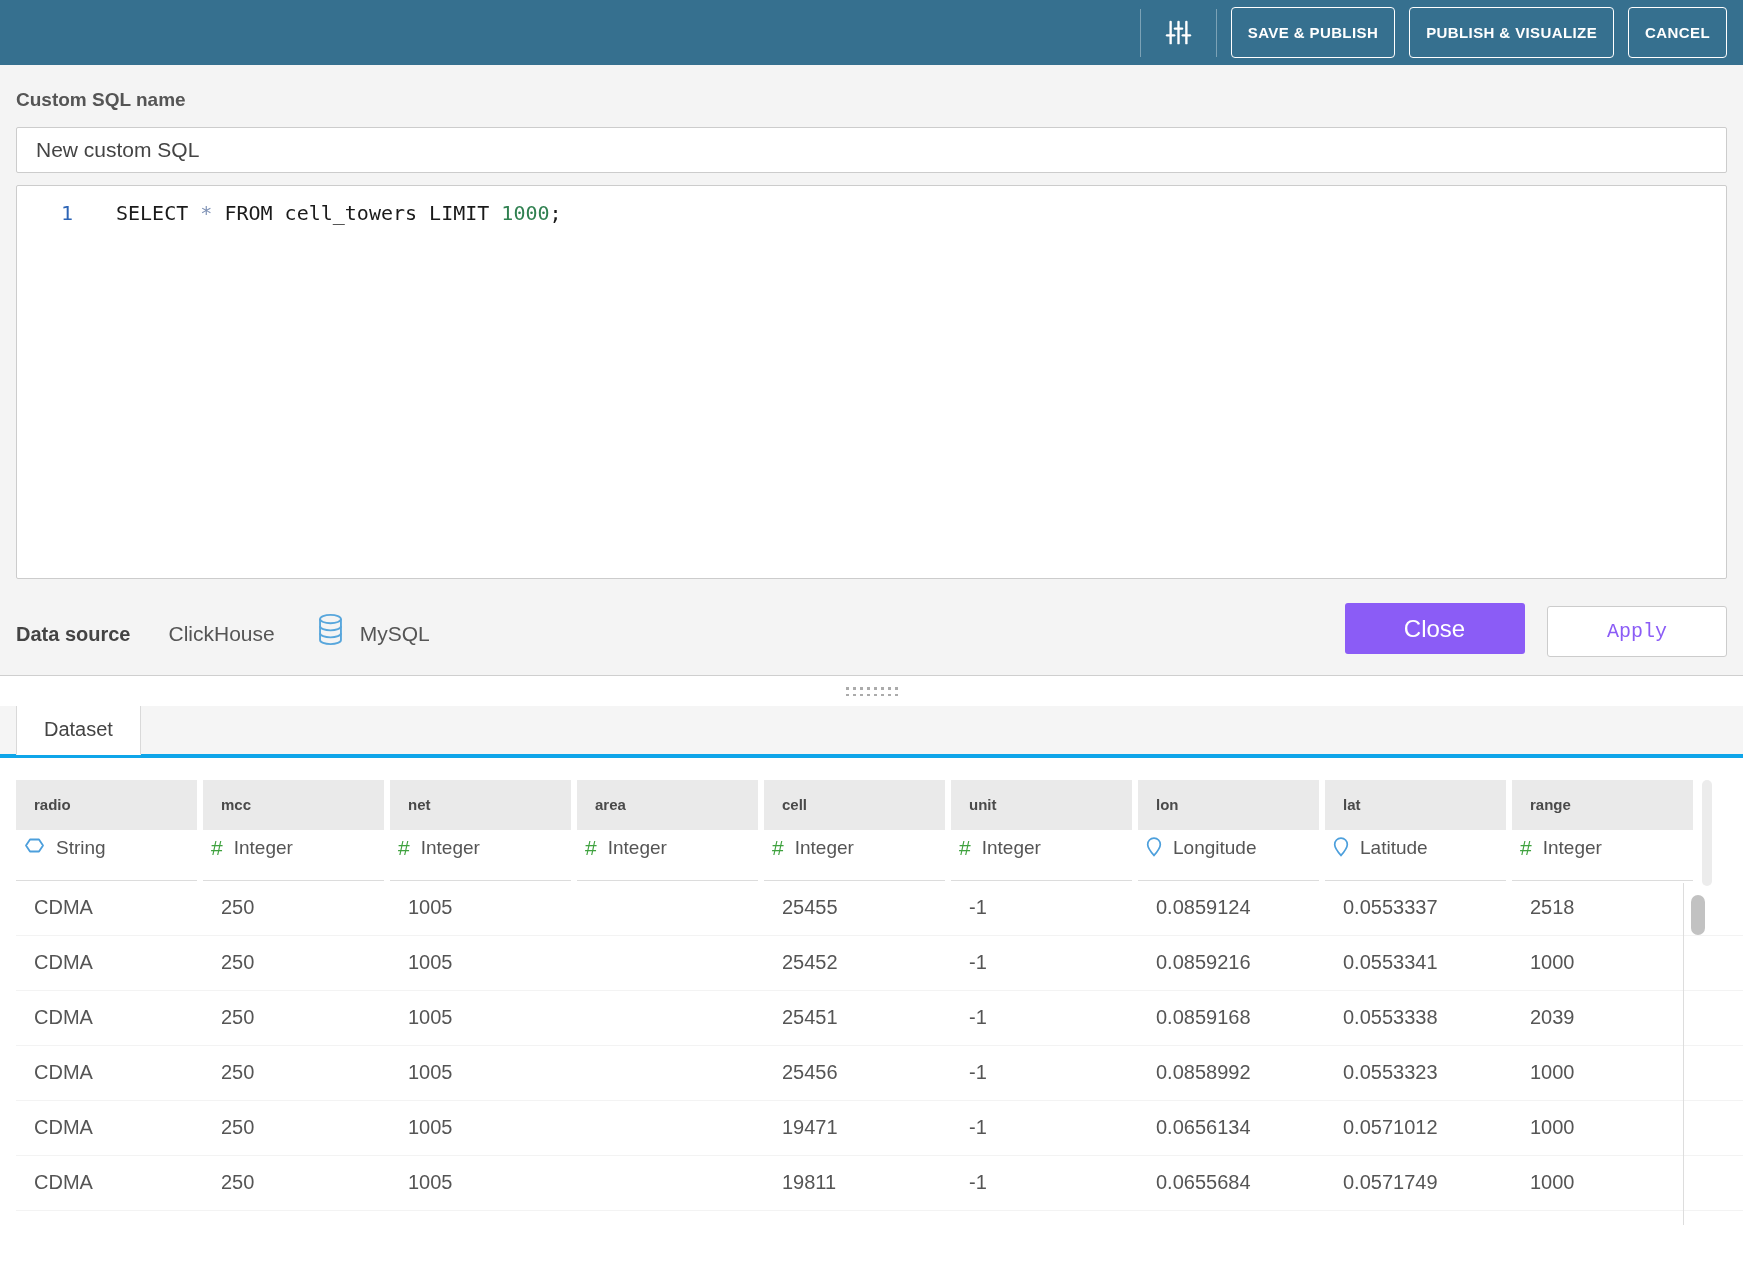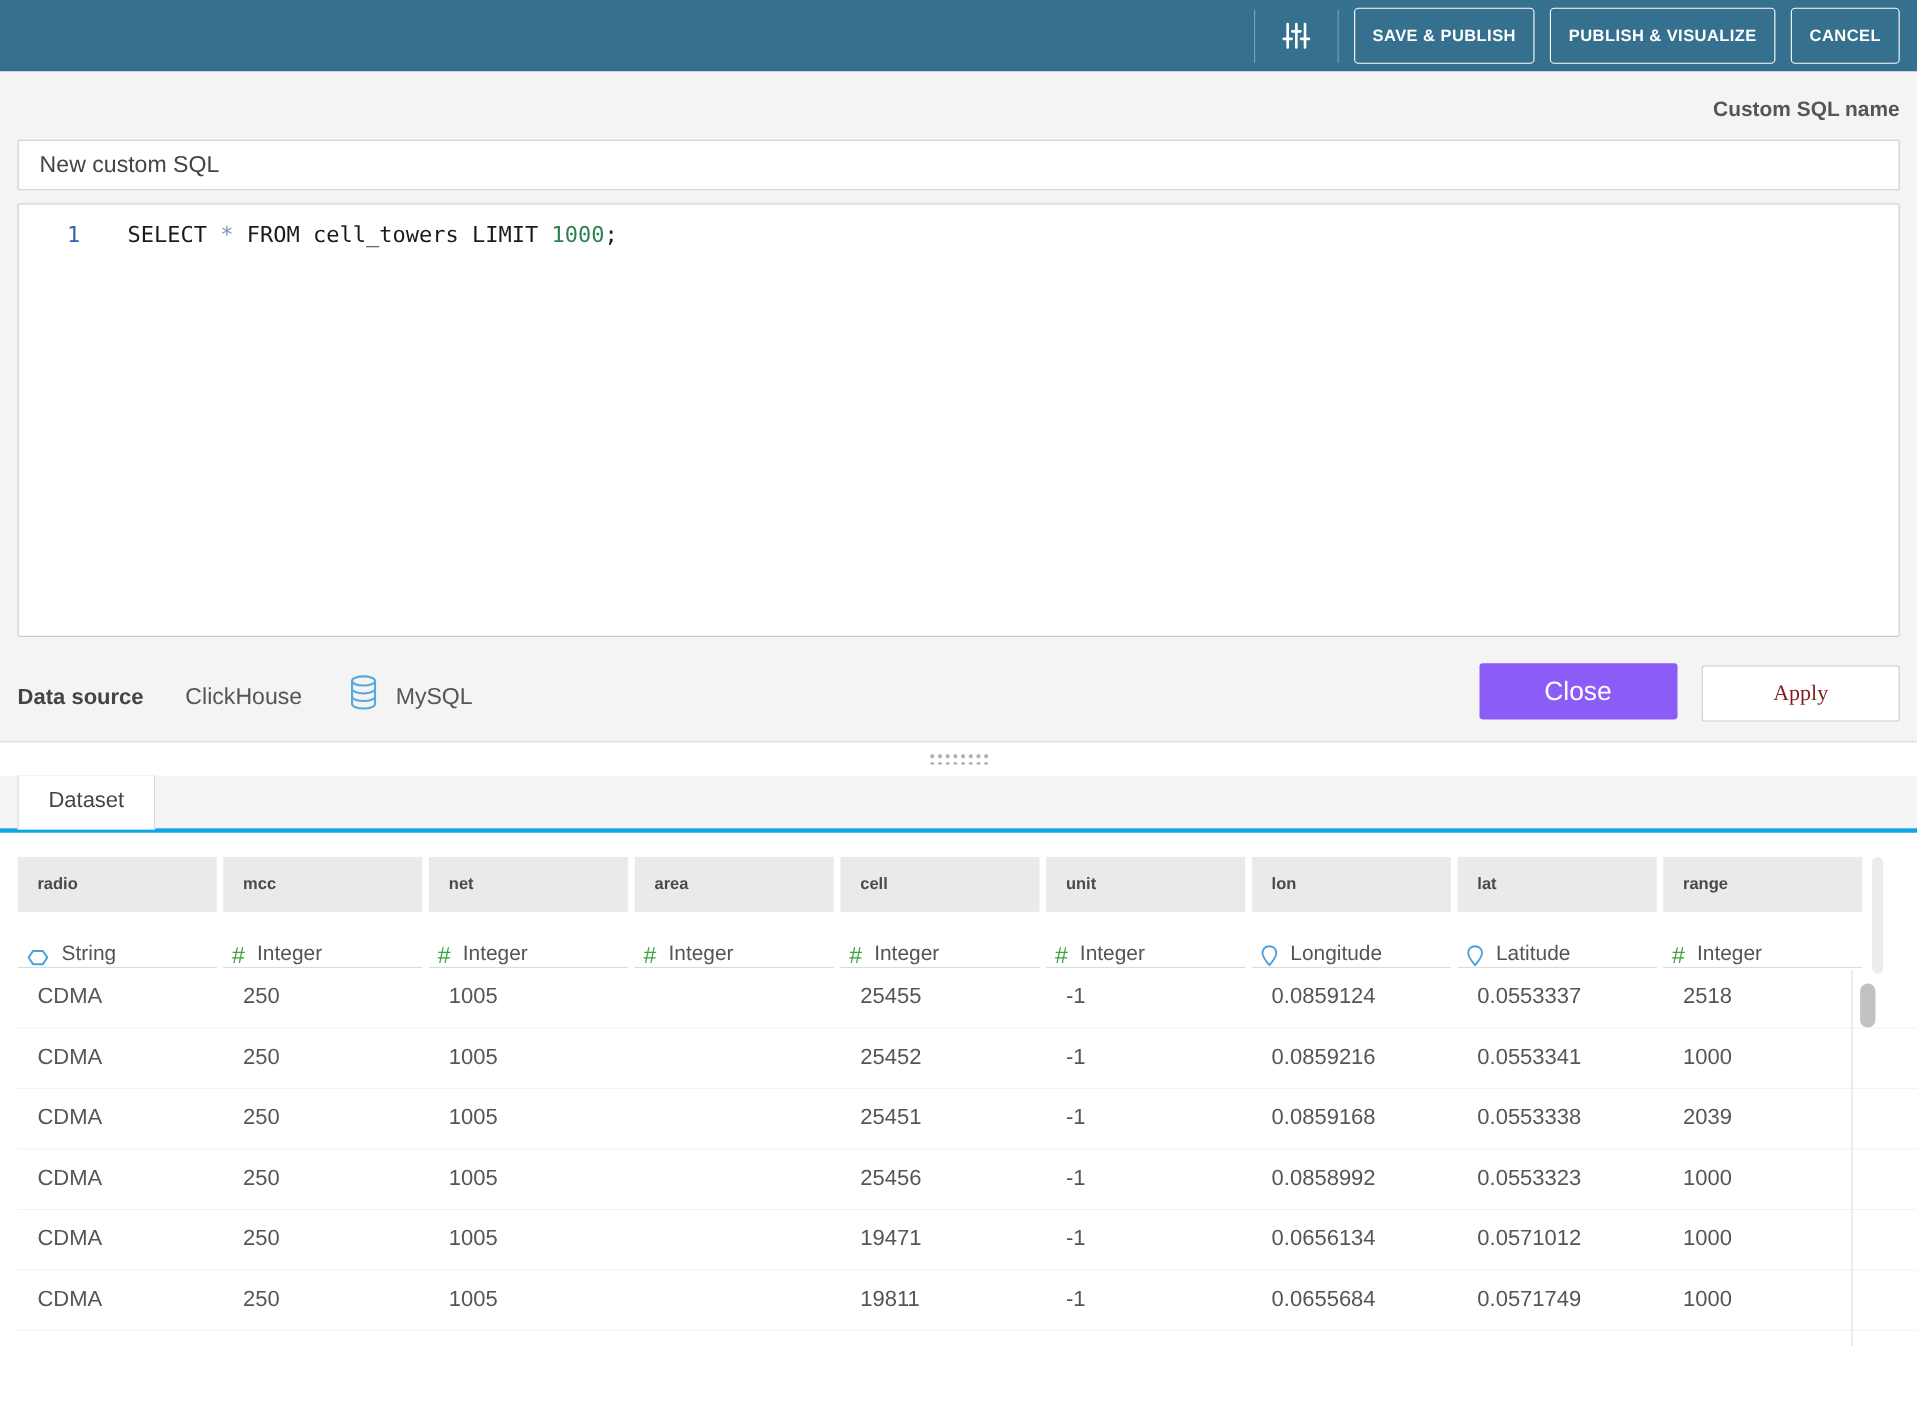--- a/index.html
+++ b/index.html
@@ -19,21 +19,21 @@
   .v-divider { width:1px; height:48px; background:rgba(255,255,255,.35); }
   .icon-btn { background:transparent; border:none; padding:0 10px; cursor:pointer; display:flex; align-items:center; }
   .tb-btn {
     height:51px; background:transparent; border:1.5px solid #fff; border-radius:4px;
     color:#fff; font-size:15px; font-weight:600; letter-spacing:.4px;
     padding:0 16px; font-family:inherit; cursor:pointer; white-space:nowrap;
   }
 
   
   .editor-panel { background:#f4f4f4; padding:0 16px 18px 16px; border-bottom:1px solid #cfcfcf; }
-  .field-label { color:#555; font-weight:700; font-size:19px;text-align:right; }
+  .field-label { color:#555; font-weight:700; font-size:19px; }
   .lbl-name { padding-top:24px; }
   .lbl-sql  { padding-top:34px; }
   .name-input {
     display:block; width:100%; height:46px; margin-top:16px;
     border:1px solid #ccc; border-radius:2px; background:#fff;
     font-family:inherit; font-size:21px; color:#444; padding:0 19px;
   }
   .sql-editor {
     margin-top:12px; height:394px; background:#fff;
     border:1px solid #ccc; border-radius:2px; padding-top:13px;
@@ -52,22 +52,22 @@
   .ds-label { font-weight:700; font-size:20px; color:#444; }
   .ds-opt { font-size:21px; color:#555; cursor:pointer; }
   .ds-opt.ch { margin-left:38px; }
   .db-icon { margin-left:42px; display:flex; align-items:center; }
   .ds-opt.my { margin-left:16px; }
   .btn-close {
     width:180px; height:51px; background:#8b5cf6; color:#fff;
     border:none; border-radius:3px; font-size:24px; font-family:inherit; cursor:pointer;
   }
   .btn-apply {
-    width:180px; height:51px; background:#fff; color:#7f1d1d;
-    border:1px solid #ccc; border-radius:3px; font-size:20px; font-family:Liberation Serif, serif;
+    width:180px; height:51px; background:#fff; color:#8b5cf6;
+    border:1px solid #ccc; border-radius:3px; font-size:20px; font-family:Liberation Mono, monospace;
     margin-left:18px; cursor:pointer;
   }
 
   
   .splitter { height:30px; background:#fff; display:flex; align-items:center; justify-content:center; cursor:row-resize; }
   .grip {
     width:55px; height:11px;
     background-image:radial-gradient(circle, #ababab 1.7px, transparent 1.9px);
     background-size:7px 7px;
   }
@@ -88,21 +88,21 @@
   .table-area { position:relative; margin:22px 0 0 16px; width:calc(100% - 16px); }
   .thead, .ttypes, .tr { display:flex; }
   .th {
     flex:0 0 auto; width:181px; margin-right:6px; height:50px; line-height:50px;
     background:#EAEAEA; padding-left:18px;
     font-weight:700; font-size:15px; color:#4a4a4a; cursor:pointer;
   }
   .ttypes { margin-top:7px; }
   .tt {
     flex:0 0 auto; width:181px; margin-right:6px; height:44px;
-    display:flex; align-items:flex-end; gap:11px; padding-left:8px;
+    display:flex; align-items:flex-start; gap:11px; padding-left:8px;
     border-bottom:1px solid #dcdcdc; font-size:19px; color:#555;
   }
   .hash { color:#3FA23F; font-size:21px; line-height:1; }
   .tr { height:55px; align-items:center; border-bottom:1px solid #f3f3f3; }
   .td {
     flex:0 0 auto; width:181px; margin-right:6px; padding-left:18px;
     font-size:20px; color:#555; white-space:nowrap;
   }
 
   

